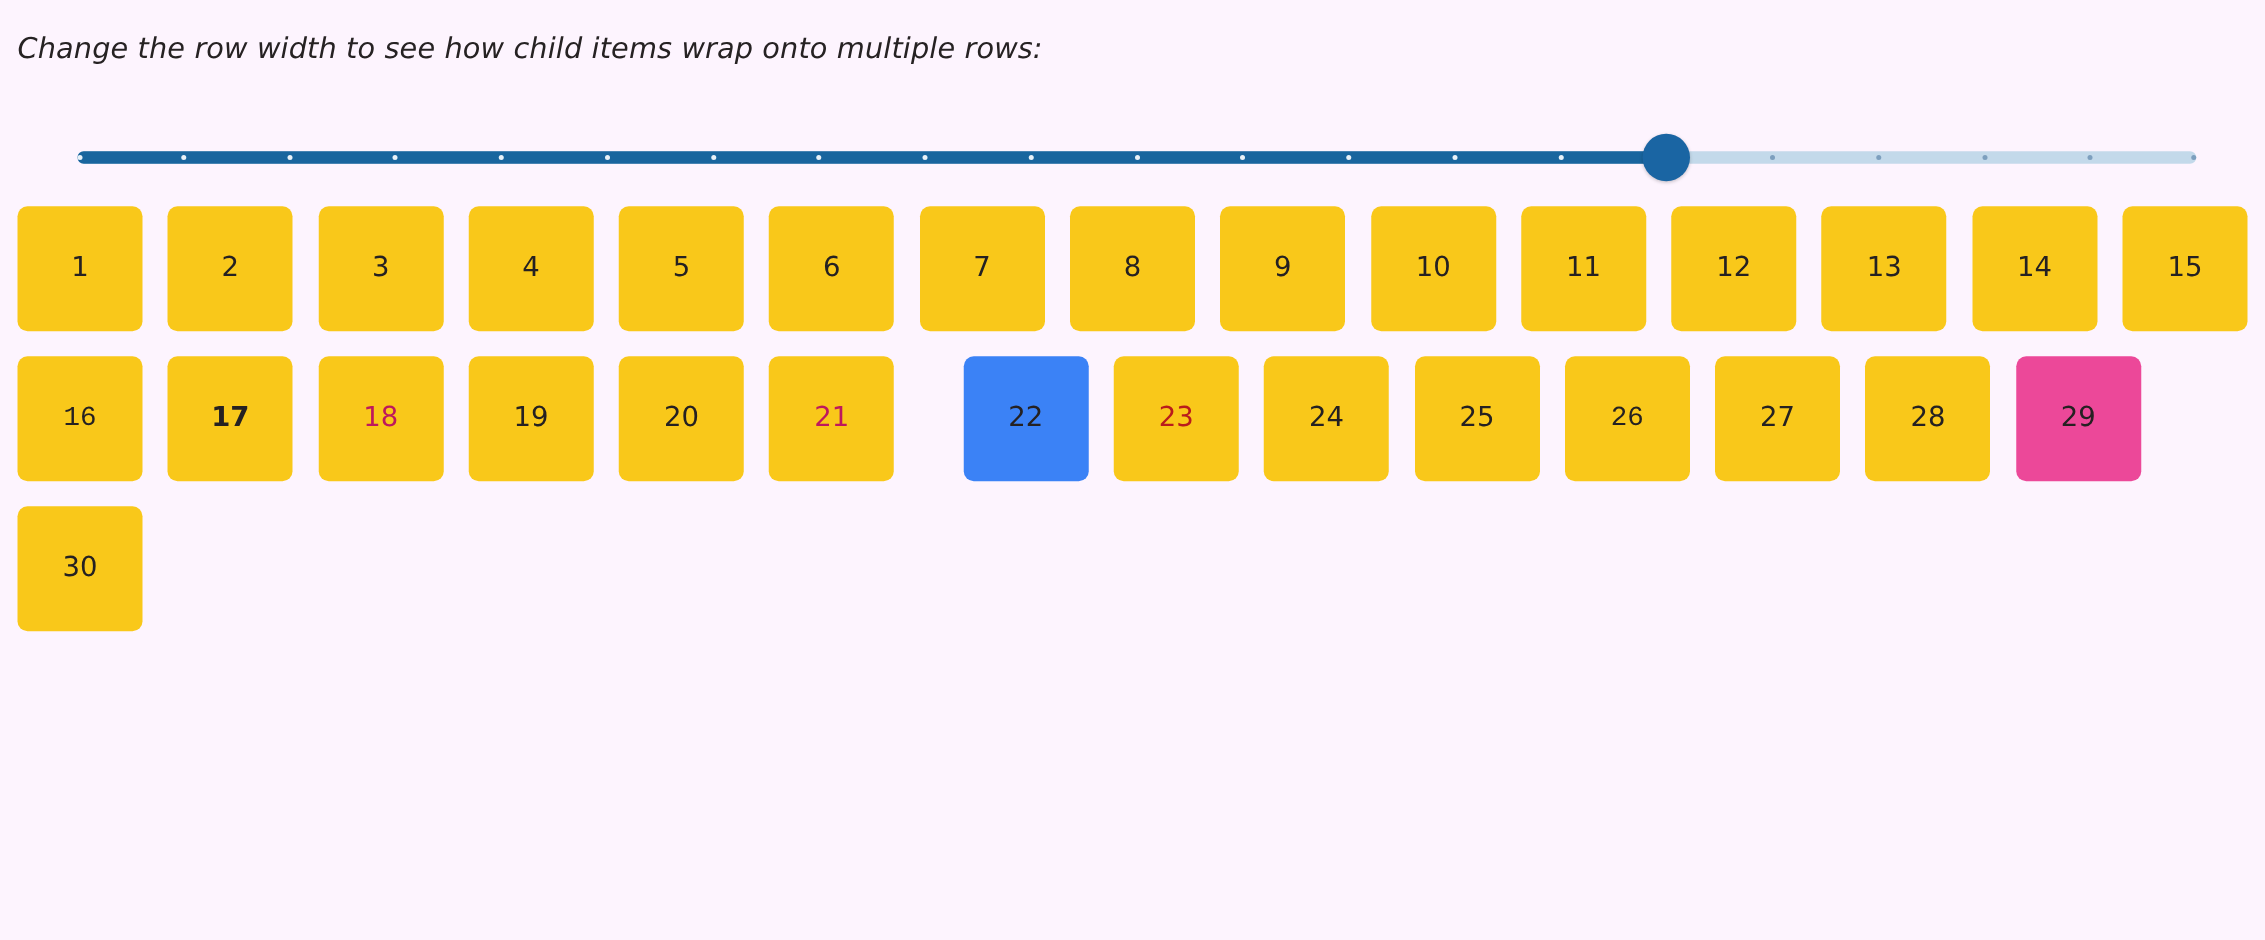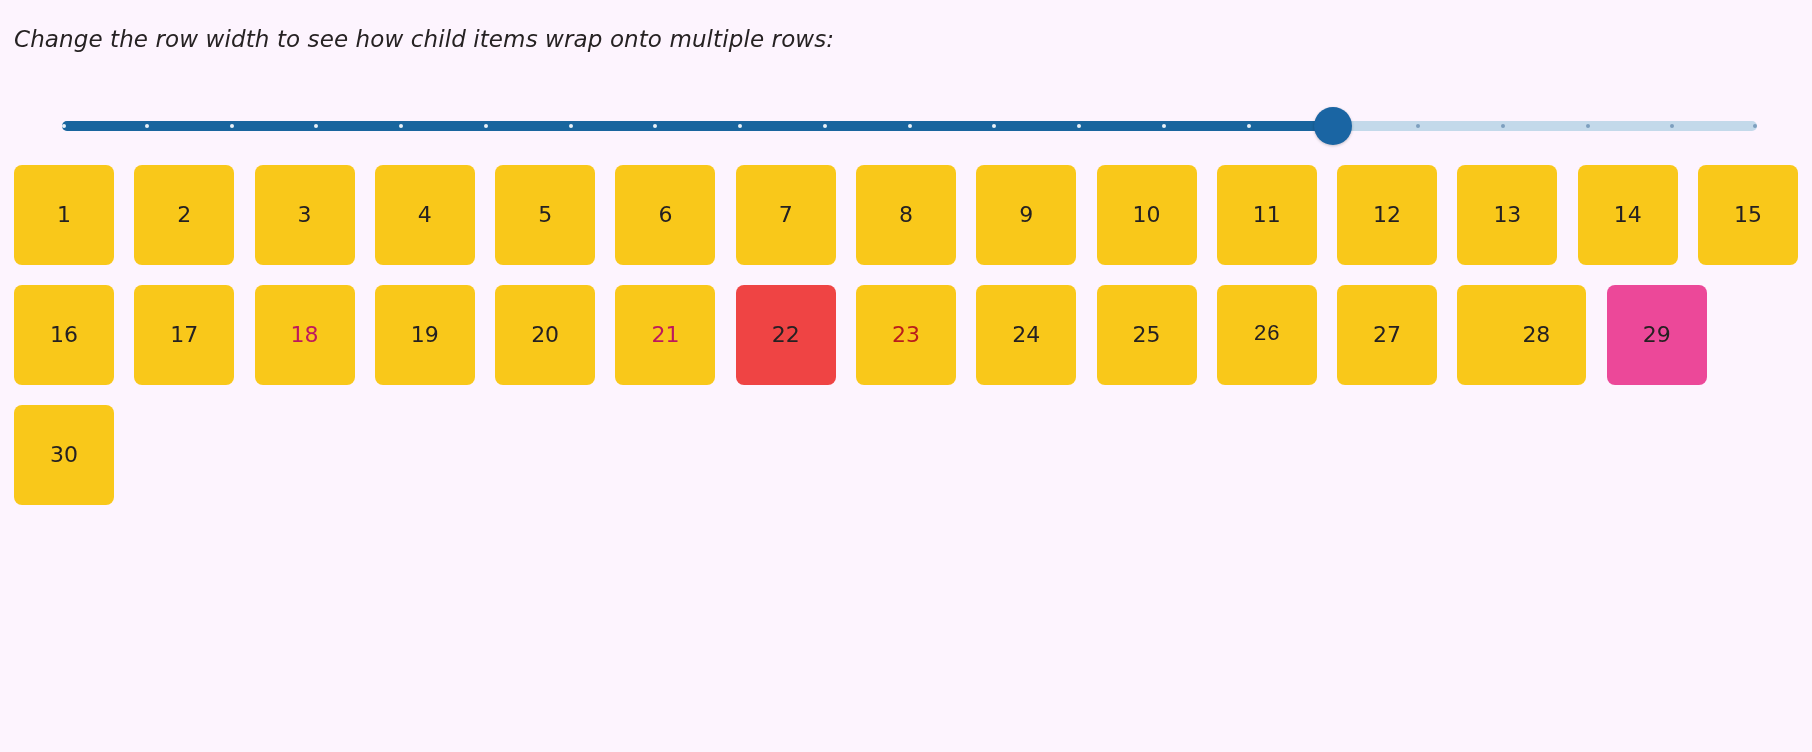--- a/index.html
+++ b/index.html
@@ -195,57 +195,57 @@
       </div>
       <div class="item" style="background: rgb(249, 200, 26); color: rgb(37, 33, 34);">
         <span>13</span>
       </div>
       <div class="item" style="background: rgb(249, 200, 26); color: rgb(37, 33, 34);">
         <span>14</span>
       </div>
       <div class="item" style="background: rgb(249, 200, 26); color: rgb(37, 33, 34);">
         <span>15</span>
       </div>
-      <div class="item" style="background: rgb(249, 200, 26); color: rgb(37, 33, 34);">
+      <div class="item" style="background: rgb(249, 200, 26); color: rgb(37, 33, 34); font-family: Liberation Mono, monospace;">
         <span>16</span>
       </div>
-      <div class="item" style="background: rgb(249, 200, 26); color: rgb(37, 33, 34);">
+      <div class="item" style="background: rgb(249, 200, 26); color: rgb(37, 33, 34); font-weight: bold;">
         <span>17</span>
       </div>
       <div class="item" style="background: rgb(249, 200, 26); color: #be185d;">
         <span>18</span>
       </div>
       <div class="item" style="background: rgb(249, 200, 26); color: rgb(37, 33, 34);">
         <span>19</span>
       </div>
       <div class="item" style="background: rgb(249, 200, 26); color: rgb(37, 33, 34);">
         <span>20</span>
       </div>
       <div class="item" style="background: rgb(249, 200, 26); color: #be185d;">
         <span>21</span>
       </div>
-      <div class="item" style="background: #ef4444; color: rgb(37, 33, 34);">
+      <div class="item" style="background: #3b82f6; color: rgb(37, 33, 34); margin-left: 35px;">
         <span>22</span>
       </div>
       <div class="item" style="background: rgb(249, 200, 26); color: #b91c1c;">
         <span>23</span>
       </div>
       <div class="item" style="background: rgb(249, 200, 26); color: rgb(37, 33, 34);">
         <span>24</span>
       </div>
       <div class="item" style="background: rgb(249, 200, 26); color: rgb(37, 33, 34);">
         <span>25</span>
       </div>
       <div class="item" style="background: rgb(249, 200, 26); color: rgb(37, 33, 34); font-family: Liberation Mono, monospace;">
         <span>26</span>
       </div>
       <div class="item" style="background: rgb(249, 200, 26); color: rgb(37, 33, 34);">
         <span>27</span>
       </div>
-      <div class="item" style="background: rgb(249, 200, 26); color: rgb(37, 33, 34); padding-left: 29px;">
+      <div class="item" style="background: rgb(249, 200, 26); color: rgb(37, 33, 34);">
         <span>28</span>
       </div>
       <div class="item" style="background: #ec4899; color: rgb(37, 33, 34);">
         <span>29</span>
       </div>
       <div class="item" style="background: rgb(249, 200, 26); color: rgb(37, 33, 34);">
         <span>30</span>
       </div>
     </div>
 

